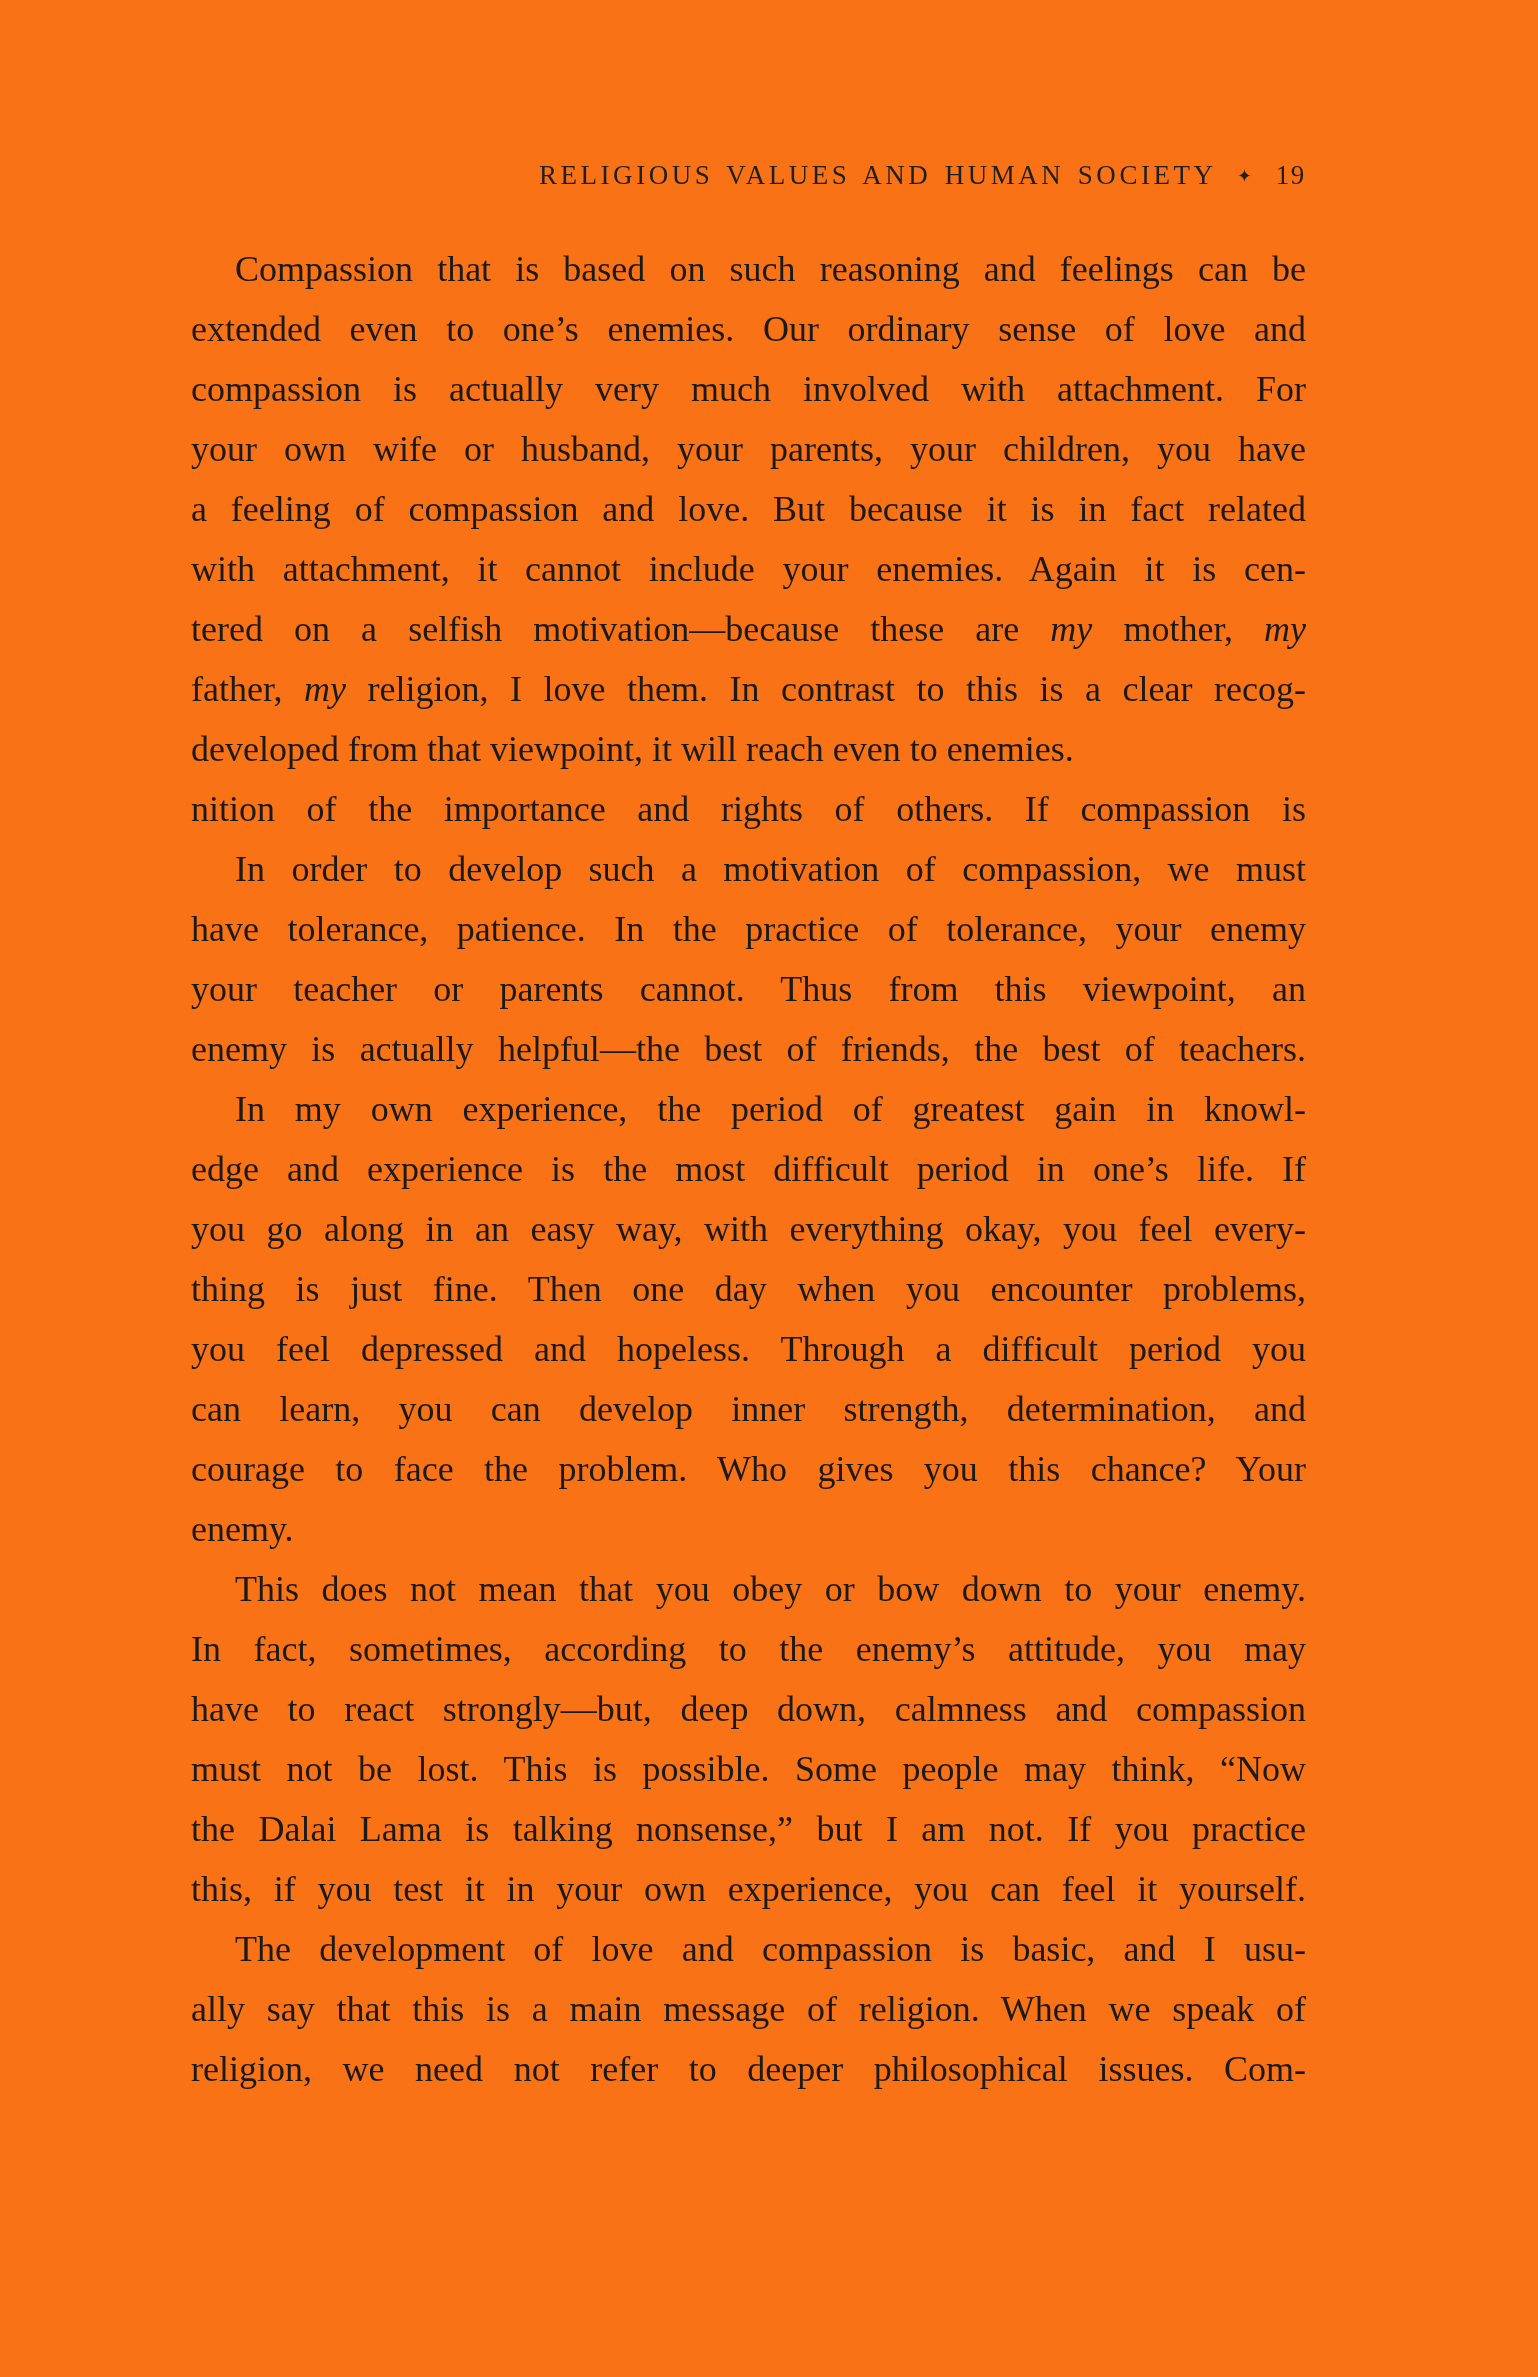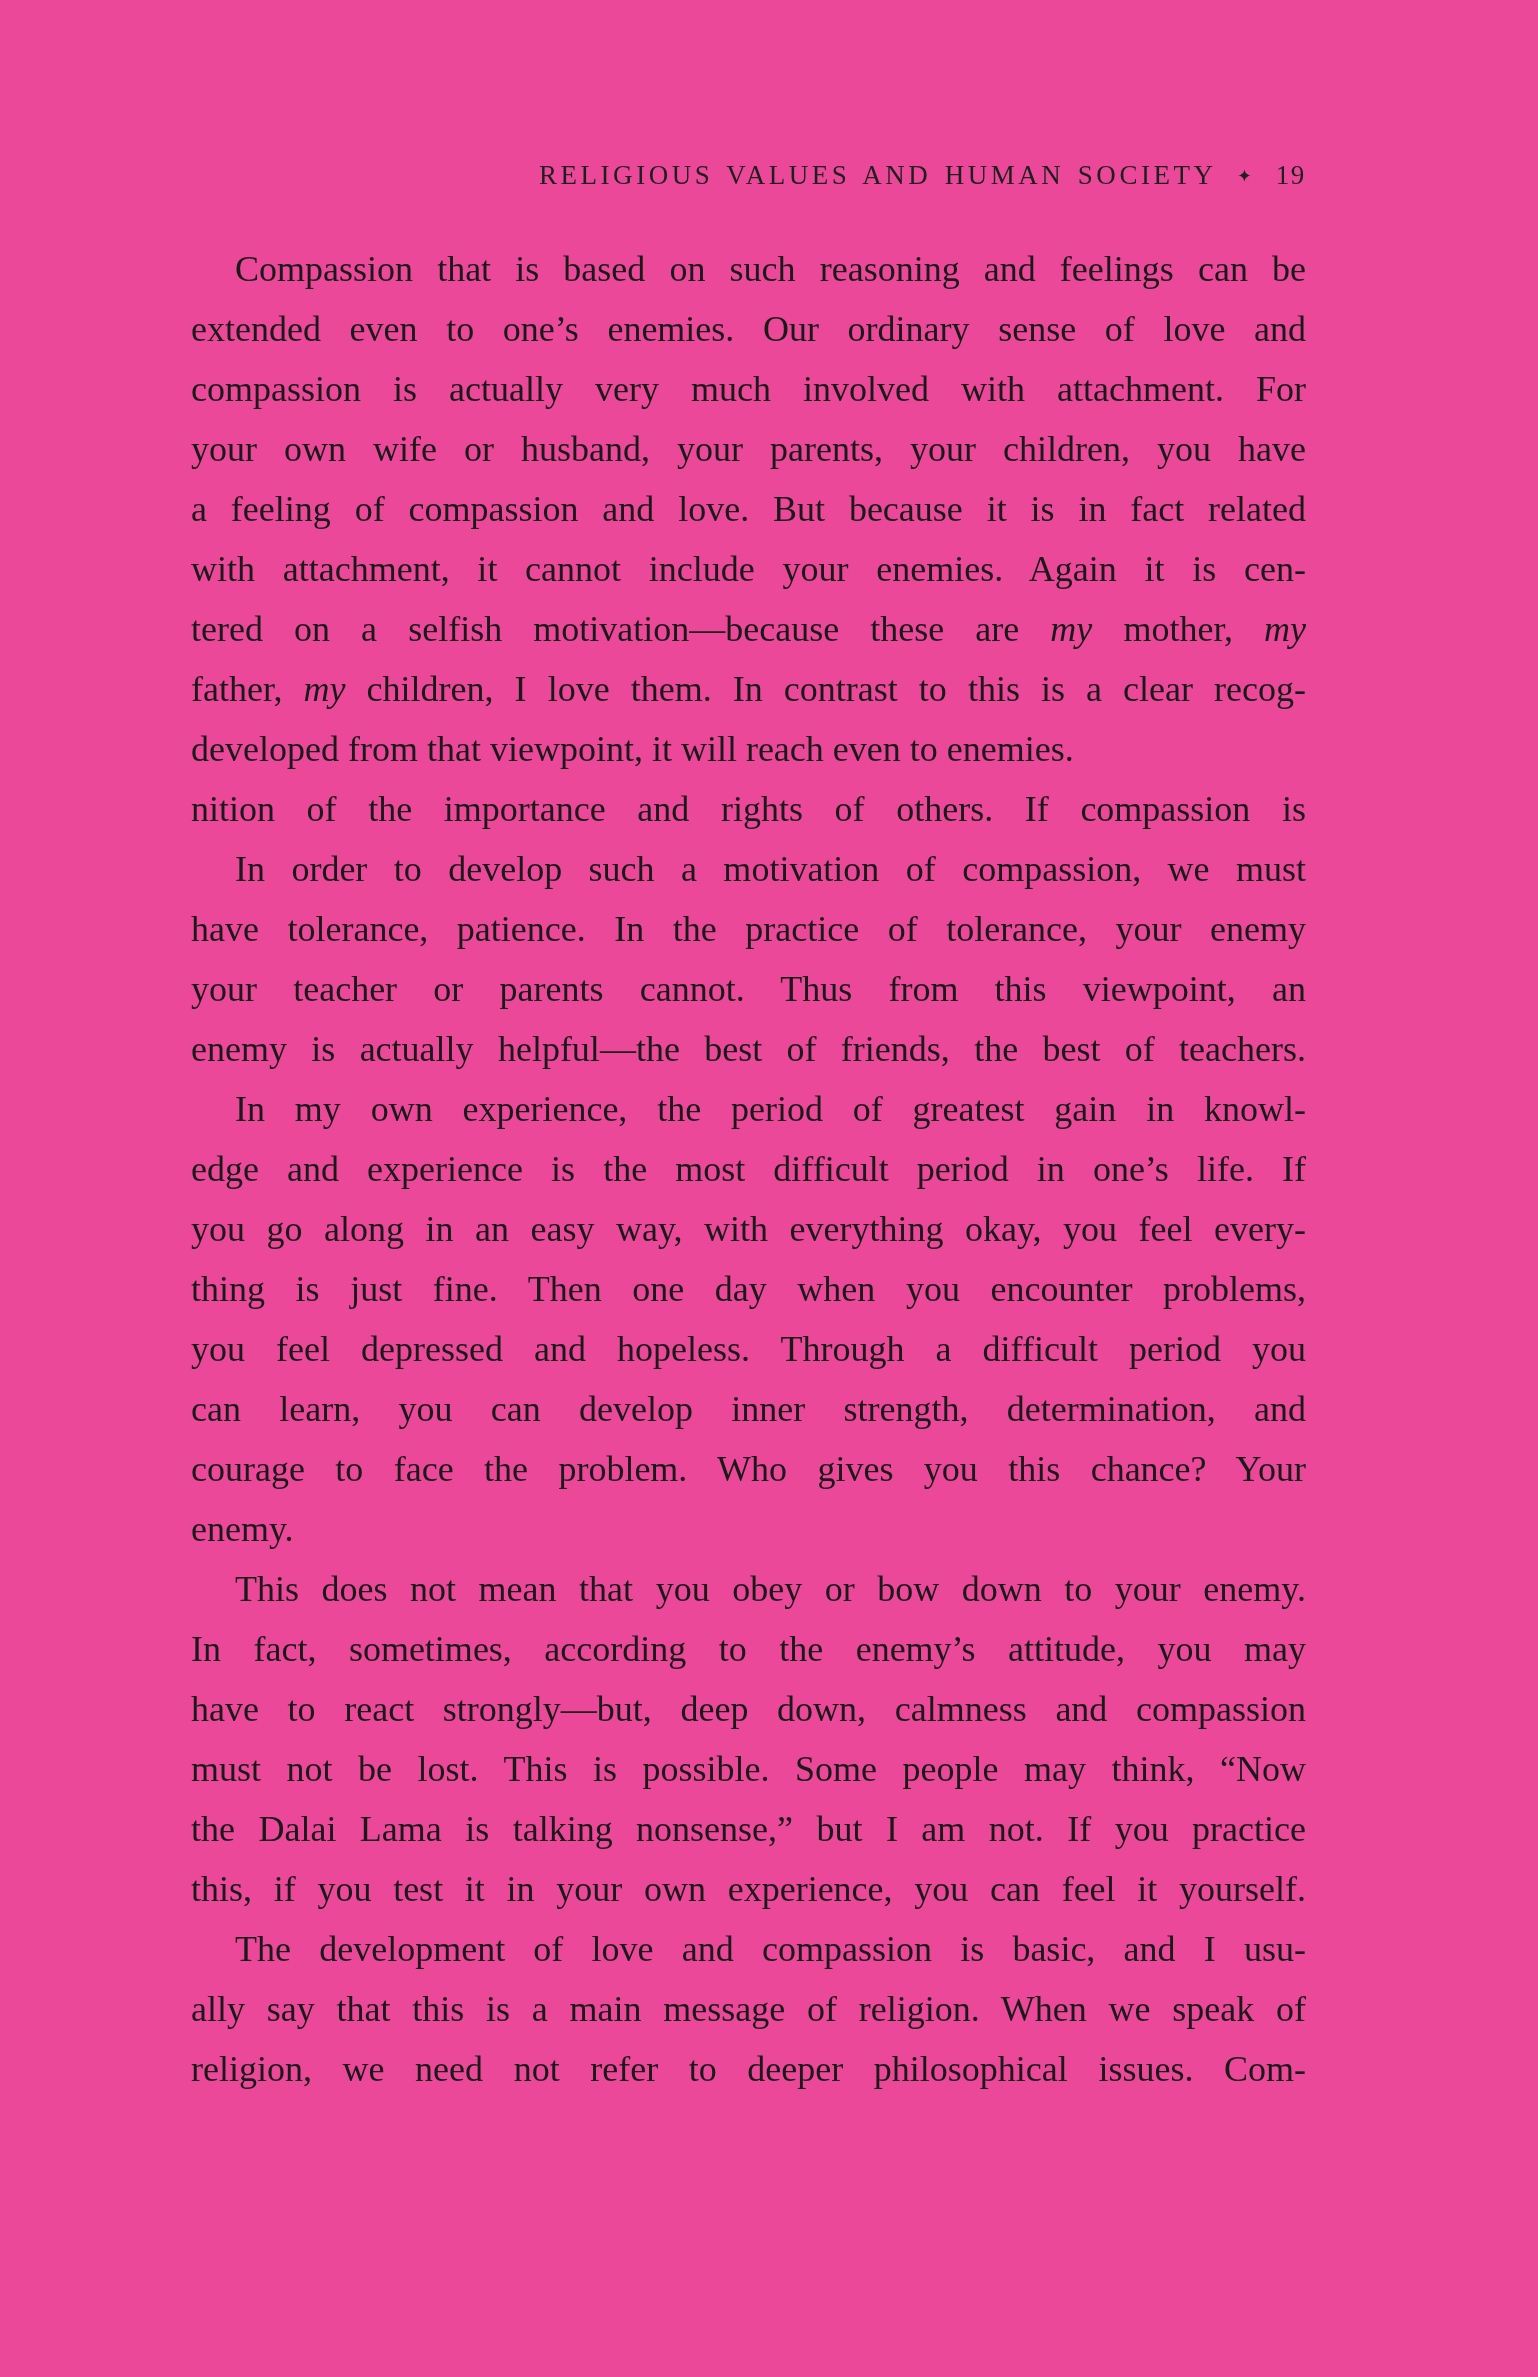--- a/index.html
+++ b/index.html
@@ -1,20 +1,20 @@
 <!DOCTYPE html>
 <html style="font-size:15px"><head>
 <meta charset="utf-8">
 <style>
   html, body { margin: 0; padding: 0; background: #e8e8e8; }
   .page {
     position: relative;
     width: 1538px;
     height: 2377px;
-    background: #ec4899;
+    background: #f97316;
     font-family: "Liberation Serif", "DejaVu Serif", serif;
     color: #1a1a1a;
     overflow: hidden;
   }
   .running-head {
     position: absolute;
     top: 160px;
     left: 191px;
     width: 1115px;
     text-align: right;
@@ -62,21 +62,21 @@
   </div>
   <div class="page-body">
       <div class="paragraph">
         <div class="line j indent"><span>Compassion that is based on such reasoning and feelings can be</span></div>
         <div class="line j"><span>extended even to one’s enemies. Our ordinary sense of love and</span></div>
         <div class="line j"><span>compassion is actually very much involved with attachment. For</span></div>
         <div class="line j"><span>your own wife or husband, your parents, your children, you have</span></div>
         <div class="line j"><span>a feeling of compassion and love. But because it is in fact related</span></div>
         <div class="line j"><span>with attachment, it cannot include your enemies. Again it is cen-</span></div>
         <div class="line j"><span>tered on a selfish motivation—because these are </span><span class="it">my</span><span> mother, </span><span class="it">my</span></div>
-        <div class="line j"><span>father, </span><span class="it">my</span><span> children, I love them. In contrast to this is a clear recog-</span></div>
+        <div class="line j"><span>father, </span><span class="it">my</span><span> religion, I love them. In contrast to this is a clear recog-</span></div>
         <div class="line"><span>developed from that viewpoint, it will reach even to enemies.</span></div>
         <div class="line j"><span>nition of the importance and rights of others. If compassion is</span></div>
       </div>
       <div class="paragraph">
         <div class="line j indent"><span>In order to develop such a motivation of compassion, we must</span></div>
         <div class="line j"><span>have tolerance, patience. In the practice of tolerance, your enemy</span></div>
         <div class="line j"><span>your teacher or parents cannot. Thus from this viewpoint, an</span></div>
         <div class="line j"><span>enemy is actually helpful—the best of friends, the best of teachers.</span></div>
       </div>
       <div class="paragraph">

